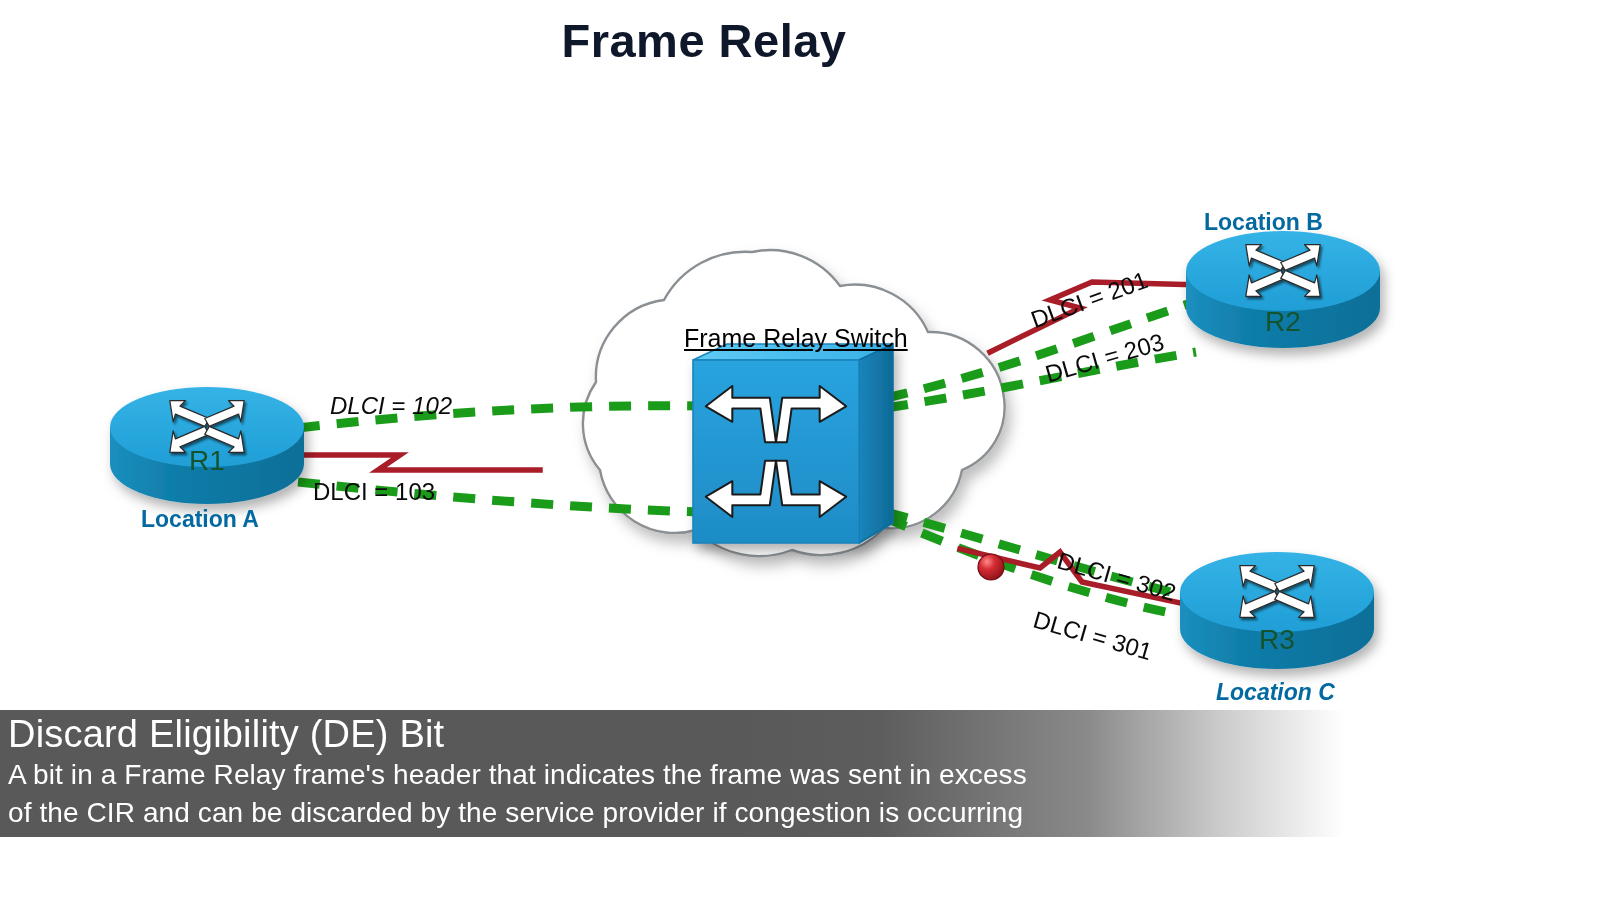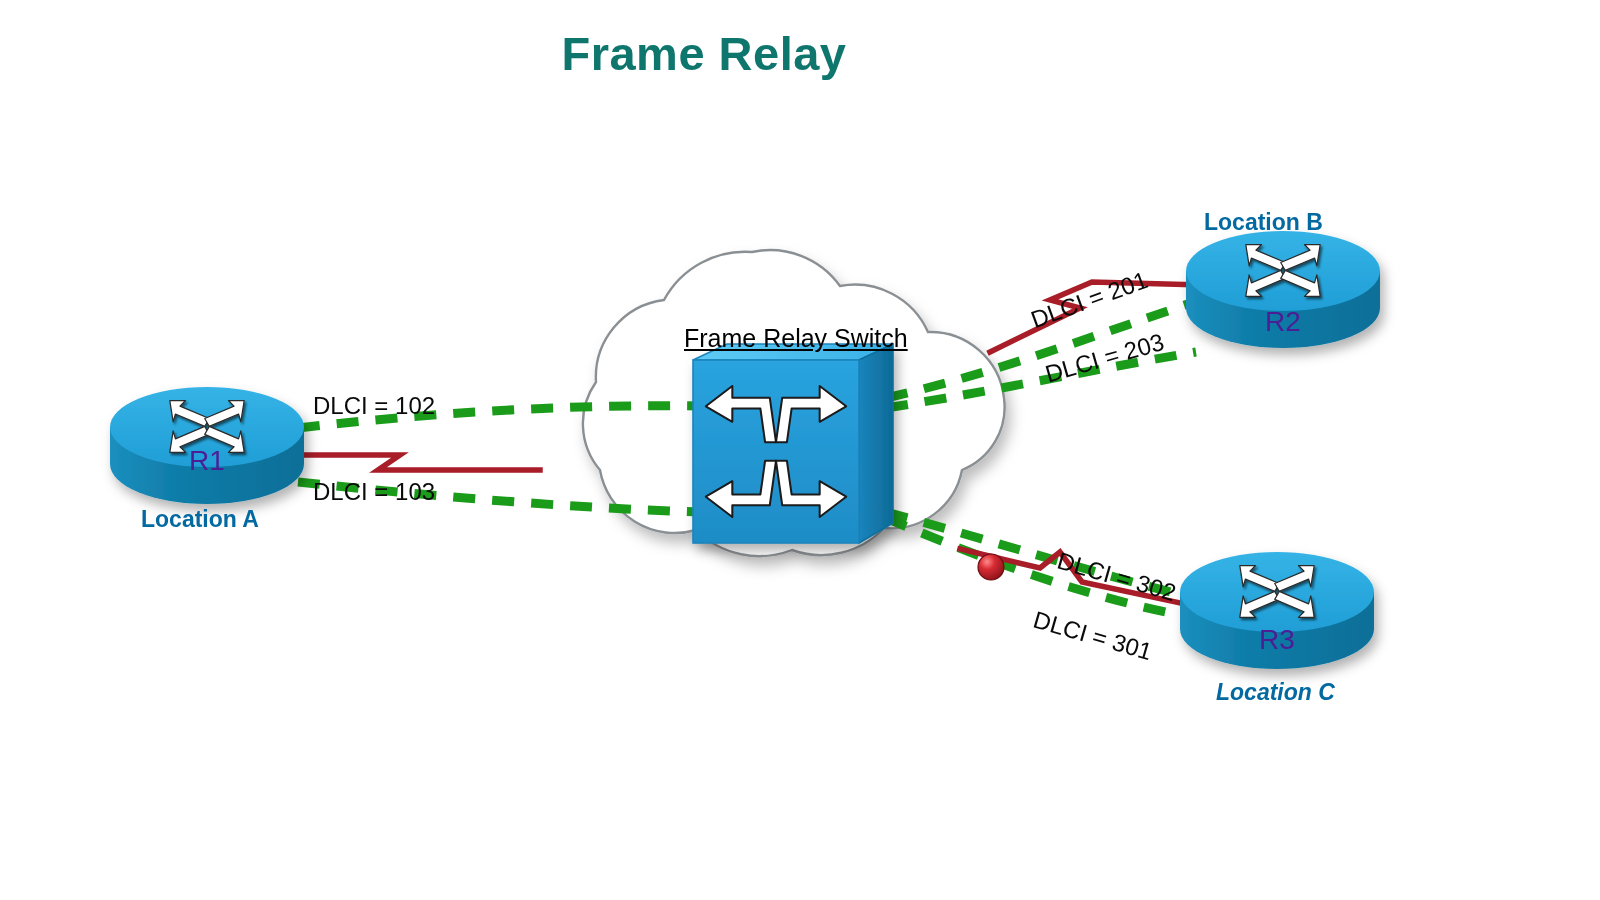--- a/index.html
+++ b/index.html
@@ -23,26 +23,26 @@
     left: 0;
     top: 0;
     width: 1600px;
     height: 900px;
   }
 
   
   .page-title {
     position: absolute;
     left: 0;
-    top: 26px;
+    top: 13px;
     width: 1408px;
     text-align: center;
     font-size: 47px;
     font-weight: bold;
-    color: #0f766e;
+    color: #0f172a;
     letter-spacing: 0.5px;
     font-family: "Liberation Sans", sans-serif;
   }
 
   
   .node-label {
     position: absolute;
     font-family: "Liberation Sans", sans-serif;
     font-weight: bold;
     font-size: 23px;
@@ -56,21 +56,21 @@
     font-size: 25px;
     color: #000000;
     white-space: nowrap;
     text-decoration: underline;
   }
   .router-name {
     position: absolute;
     font-family: "Liberation Sans", sans-serif;
     font-weight: normal;
     font-size: 28px;
-    color: #4c1d95;
+    color: #14532d;
     white-space: nowrap;
     text-align: center;
   }
   .dlci-label {
     position: absolute;
     font-family: "Liberation Sans", sans-serif;
     font-weight: normal;
     font-size: 24px;
     color: #0a0a0a;
     white-space: nowrap;
@@ -260,23 +260,28 @@
 
   <div class="router-name" style="left:157px; top:445px; width:100px;">R1</div>
   <div class="node-label" style="left:141px; top:506px;">Location A</div>
 
   <div class="router-name" style="left:1233px; top:306px; width:100px;">R2</div>
   <div class="node-label" style="left:1204px; top:209px;">Location B</div>
 
   <div class="router-name" style="left:1227px; top:624px; width:100px;">R3</div>
   <div class="node-label" style="left:1216px; top:679px;font-style:italic;">Location C</div>
 
-  <div class="dlci-label" style="left:313px; top:392px;">DLCI = 102</div>
+  <div class="dlci-label" style="left:330px; top:392px;font-style:italic;">DLCI = 102</div>
   <div class="dlci-label" style="left:313px; top:478px;">DLCI = 103</div>
 
   <div class="dlci-label" style="left:1032px; top:307px; transform:rotate(-20deg);">DLCI = 201</div>
   <div class="dlci-label" style="left:1046px; top:361px; transform:rotate(-16deg);">DLCI = 203</div>
 
   <div class="dlci-label" style="left:1058px; top:546px; transform:rotate(16deg);">DLCI = 302</div>
   <div class="dlci-label" style="left:1034px; top:605px; transform:rotate(16deg);">DLCI = 301</div>
 
+  <div id="caption-bar">
+    <div id="caption-title">Discard Eligibility (DE) Bit</div>
+    <div class="caption-line">A bit in a Frame Relay frame's header that indicates the frame was sent in excess</div>
+    <div class="caption-line">of the CIR and can be discarded by the service provider if congestion is occurring</div>
+  </div>
 
 </div>
 
 </body></html>

